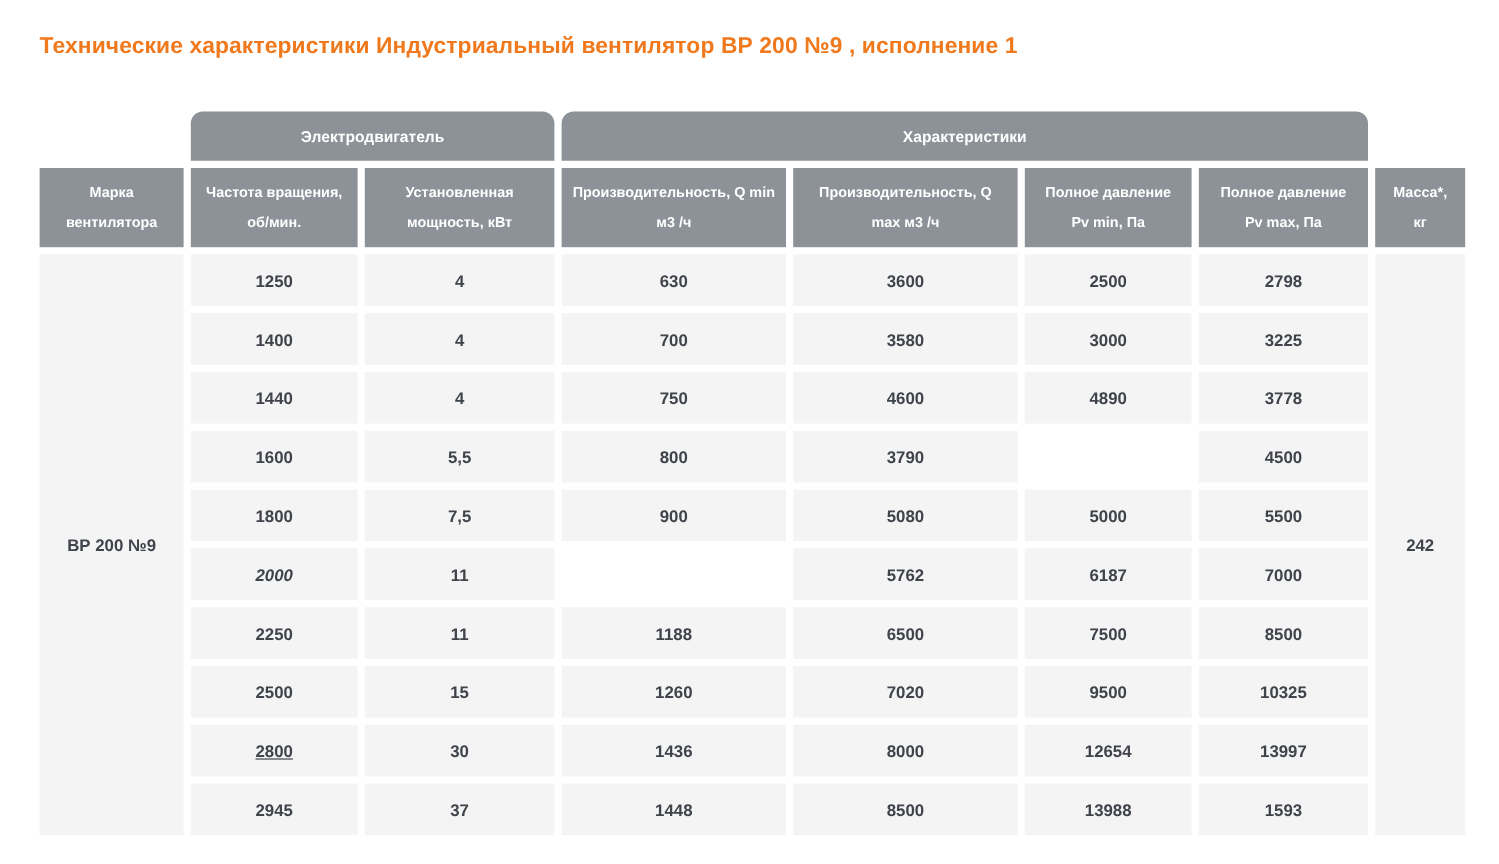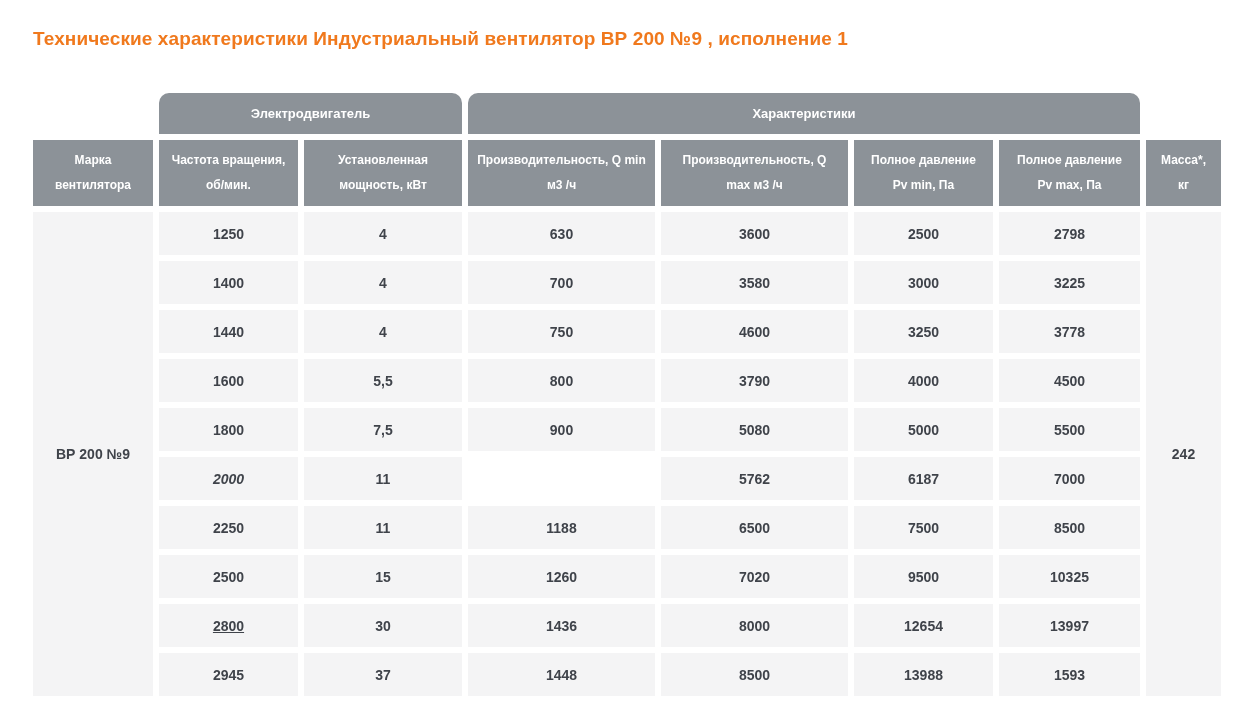--- a/index.html
+++ b/index.html
@@ -138,27 +138,26 @@
       <div class="cell" style="grid-area: 4 / 2;">1400</div>
       <div class="cell" style="grid-area: 4 / 3;">4</div>
       <div class="cell" style="grid-area: 4 / 4;">700</div>
       <div class="cell" style="grid-area: 4 / 5;">3580</div>
       <div class="cell" style="grid-area: 4 / 6; text-align: right;">3000</div>
       <div class="cell" style="grid-area: 4 / 7;">3225</div>
       <div class="cell" style="grid-area: 5 / 2;">1440</div>
       <div class="cell" style="grid-area: 5 / 3;">4</div>
       <div class="cell" style="grid-area: 5 / 4;">750</div>
       <div class="cell" style="grid-area: 5 / 5;">4600</div>
-      <div class="cell" style="grid-area: 5 / 6;">3250</div>
+      <div class="cell" style="grid-area: 5 / 6;">4890</div>
       <div class="cell" style="grid-area: 5 / 7;">3778</div>
       <div class="cell" style="grid-area: 6 / 2;">1600</div>
       <div class="cell" style="grid-area: 6 / 3;">5,5</div>
       <div class="cell" style="grid-area: 6 / 4;">800</div>
       <div class="cell" style="grid-area: 6 / 5;">3790</div>
-      <div class="cell" style="grid-area: 6 / 6;">4000</div>
       <div class="cell" style="grid-area: 6 / 7;">4500</div>
       <div class="cell" style="grid-area: 7 / 2;">1800</div>
       <div class="cell" style="grid-area: 7 / 3; text-align: right;">7,5</div>
       <div class="cell" style="grid-area: 7 / 4;">900</div>
       <div class="cell" style="grid-area: 7 / 5;">5080</div>
       <div class="cell" style="grid-area: 7 / 6;">5000</div>
       <div class="cell" style="grid-area: 7 / 7;">5500</div>
       <div class="cell" style="grid-area: 8 / 2; font-style: italic;">2000</div>
       <div class="cell" style="grid-area: 8 / 3;">11</div>
       <div class="cell" style="grid-area: 8 / 5;">5762</div>

